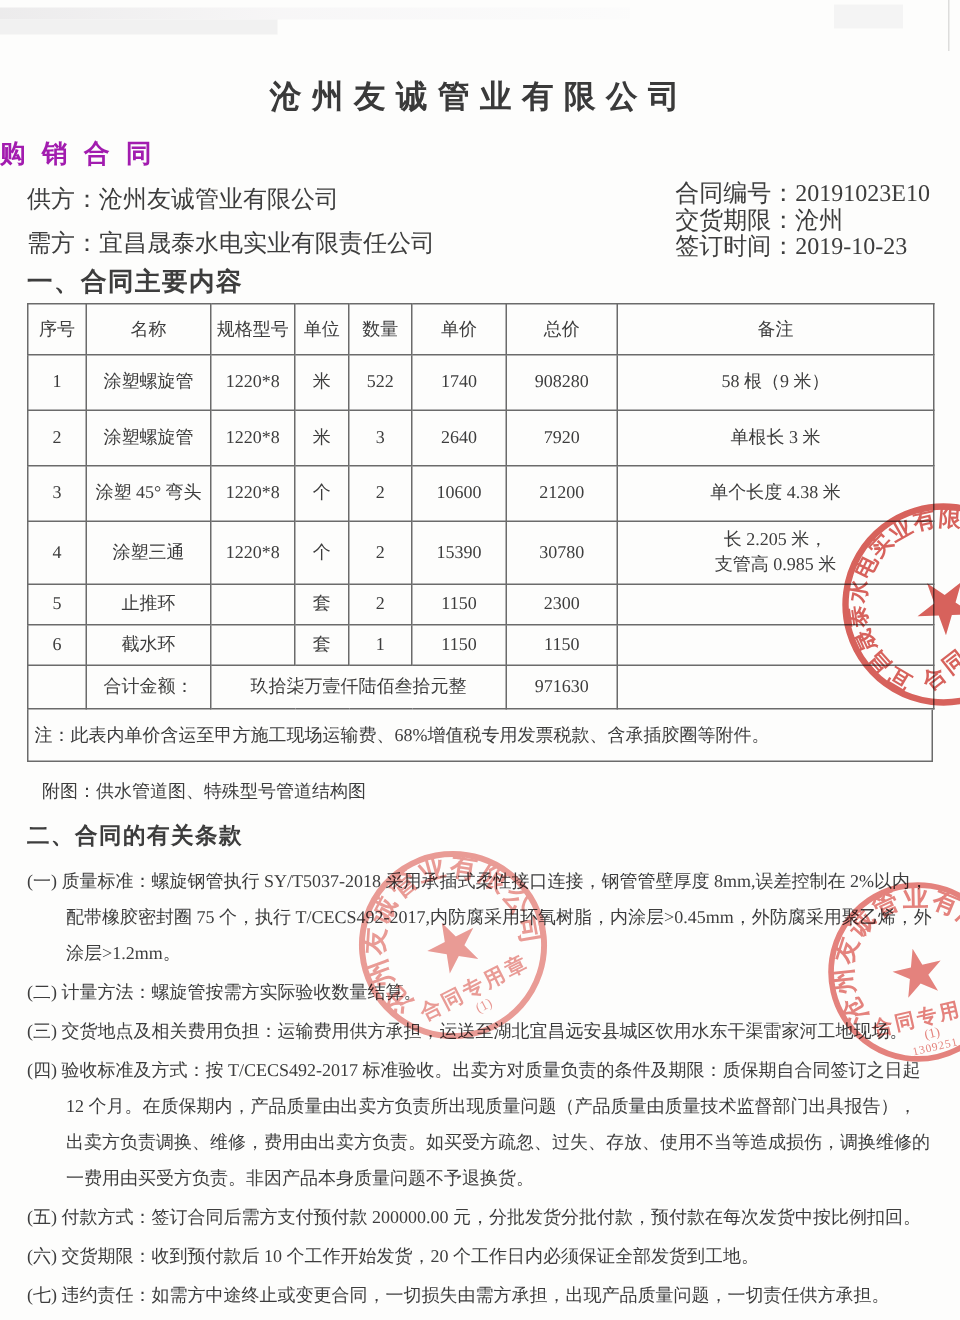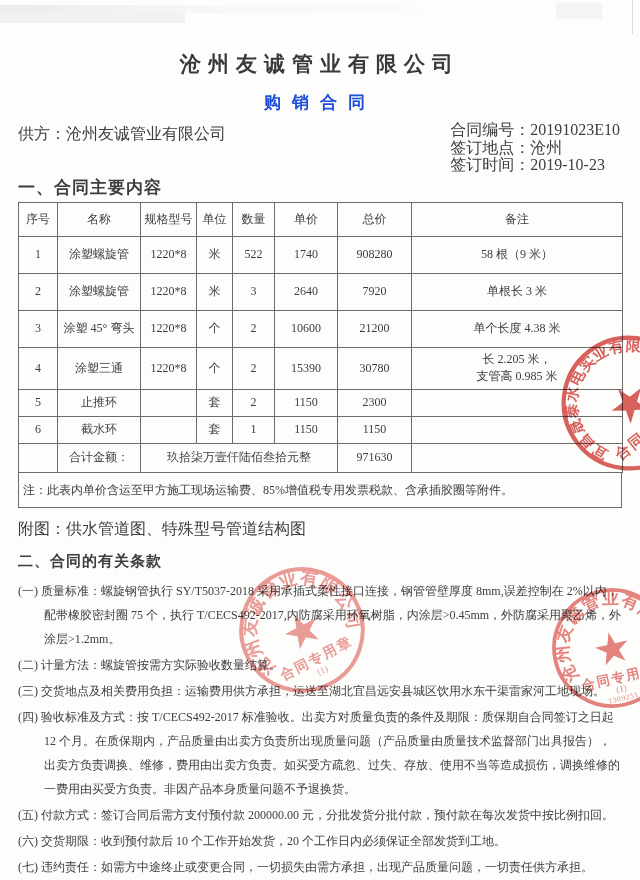--- a/index.html
+++ b/index.html
@@ -13,22 +13,22 @@
   .smudge-a { position:absolute; left:0; top:5px; width:420px; height:8px;
     background:linear-gradient(90deg,#e9e8e9,#f6f5f6 45%,#fbfbfb); opacity:.85; }
   .smudge-b { position:absolute; left:0; top:13px; width:185px; height:10px;
     background:#f0eff0; opacity:.9; }
   .smudge-c { position:absolute; left:556px; top:3px; width:46px; height:16px;
     background:#f3f3f3; opacity:.9; }
   .edge-line { position:absolute; left:632px; top:0; width:1px; height:34px; background:#cfcfcf; opacity:.7; }
 
   .company-title { margin:0; padding-top:50px; text-align:center;
     font-size:21px; font-weight:600; letter-spacing:7px; color:#3a3a3a; }
-  .doc-title { margin:13px 0 0; text-align:center;
-    font-size:17px; font-weight:600; letter-spacing:11px; color:#1d4ed8; }
+  .doc-title { margin:13px 0 0; text-align:left;
+    font-size:17px; font-weight:600; letter-spacing:11px; color:#a21caf; }
 
   .meta { display:flex; justify-content:space-between;
     margin:12px 20px 0 18px; font-size:16px; }
   .meta-left .line2 { margin-top:13px; }
   .meta-left .line1, .meta-left .line2 { line-height:16px; }
   .meta-right { margin-top:-5px; }
   .meta-right div { line-height:17.5px; }
 
   .sec-title { margin:2px 0 0 18px; font-size:17px; font-weight:bold; letter-spacing:1px; }
 
@@ -38,21 +38,21 @@
   tr.head th { height:33px; }
   tr.row td { height:36px; }
   tr.row.tall td { height:41px; }
   tr.row.short td { height:26px; }
   tr.total td { height:28px; }
   td.remark { white-space:pre-line; line-height:1.45; }
 
   .note { margin:0 18px; border:1px solid #6b6b6b; border-top:none;
     padding:9px 6px 9px 4px; font-size:12px; line-height:16px; }
 
-  .attachment { margin:11px 0 0 18px; font-size:16px; }
+  .attachment { margin:11px 0 0 28px; font-size:12px; }
   .sec-title2 { margin:12px 0 0 18px; font-size:15px; font-weight:bold; letter-spacing:1px; }
 
   .terms { margin:8px 18px 0; font-size:12px; }
   .terms p { margin:0 0 2px; line-height:24px; padding-left:26px; text-indent:-26px; }
 
   
   .seal { position:absolute; mix-blend-mode:multiply; }
   .seal text { fill:currentColor; }
   .seal .ring { fill:none; stroke:currentColor; stroke-width:6; }
   .seal .company { font-size:27px; letter-spacing:2px; font-weight:bold; }
@@ -74,24 +74,25 @@
   <div class="smudge-b"></div>
   <div class="smudge-c"></div>
   <div class="edge-line"></div>
 
   <h1 class="company-title">沧州友诚管业有限公司</h1>
   <h2 class="doc-title">购销合同</h2>
 
   <div class="meta">
     <div class="meta-left">
       <div class="line1"><span>供方：</span><span>沧州友诚管业有限公司</span></div>
+      <div class="line2"><span>需方：</span><span>宜昌晟泰水电实业有限责任公司</span></div>
     </div>
     <div class="meta-right">
       <div><span>合同编号：</span><span>20191023E10</span></div>
-      <div><span>签订地点：</span><span>沧州</span></div>
+      <div><span>交货期限：</span><span>沧州</span></div>
       <div><span>签订时间：</span><span>2019-10-23</span></div>
     </div>
   </div>
 
   <div class="sec-title">一、合同主要内容</div>
 
   <table class="items">
     <colgroup>
       <col style="width:39px">
         <col style="width:83px">
@@ -177,21 +178,21 @@
     <tr class="total">
       <td></td>
       <td>合计金额：</td>
       <td colspan="4">玖拾柒万壹仟陆佰叁拾元整</td>
       <td>971630</td>
       <td></td>
     </tr>
   </tbody>
     </table>
 
-  <div class="note">注：此表内单价含运至甲方施工现场运输费、85%增值税专用发票税款、含承插胶圈等附件。</div>
+  <div class="note">注：此表内单价含运至甲方施工现场运输费、68%增值税专用发票税款、含承插胶圈等附件。</div>
 
   <div class="attachment">附图：供水管道图、特殊型号管道结构图</div>
 
   <div class="sec-title2">二、合同的有关条款</div>
 
   <div class="terms">
     <p>(一) 质量标准：螺旋钢管执行 SY/T5037-2018 采用承插式柔性接口连接，钢管管壁厚度 8mm,误差控制在 2%以内，配带橡胶密封圈 75 个，执行 T/CECS492-2017,内防腐采用环氧树脂，内涂层&gt;0.45mm，外防腐采用聚乙烯，外涂层&gt;1.2mm。</p>
     <p>(二) 计量方法：螺旋管按需方实际验收数量结算。</p>
     <p>(三) 交货地点及相关费用负担：运输费用供方承担，运送至湖北宜昌远安县城区饮用水东干渠雷家河工地现场。</p>
     <p>(四) 验收标准及方式：按 T/CECS492-2017 标准验收。出卖方对质量负责的条件及期限：质保期自合同签订之日起 12 个月。在质保期内，产品质量由出卖方负责所出现质量问题（产品质量由质量技术监督部门出具报告），出卖方负责调换、维修，费用由出卖方负责。如买受方疏忽、过失、存放、使用不当等造成损伤，调换维修的一费用由买受方负责。非因产品本身质量问题不予退换货。</p>

